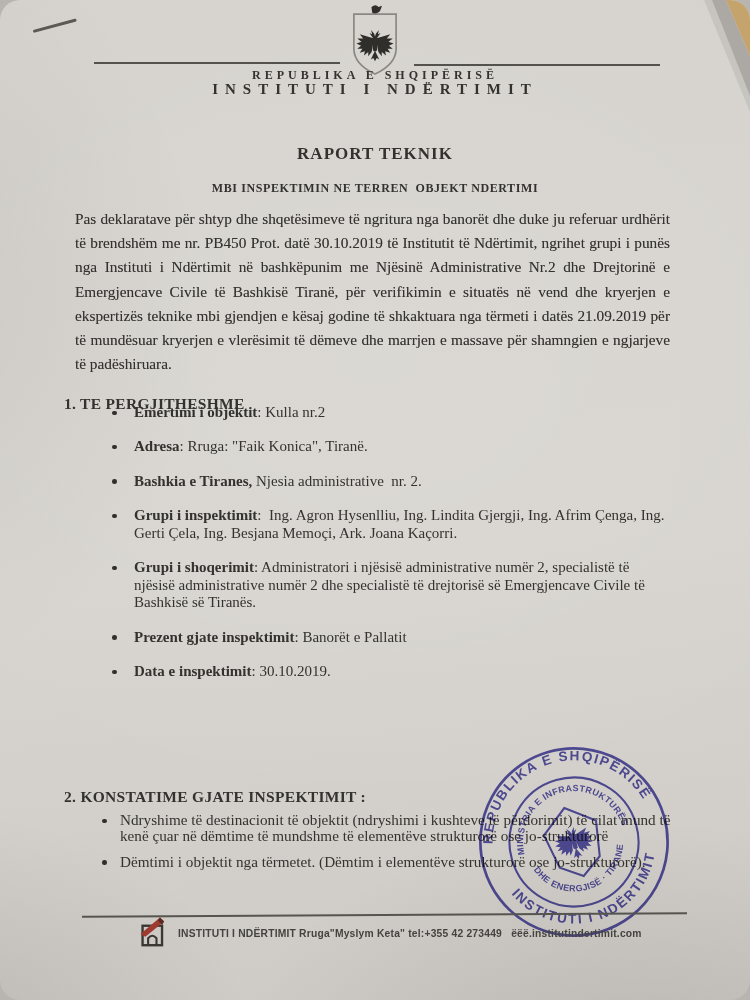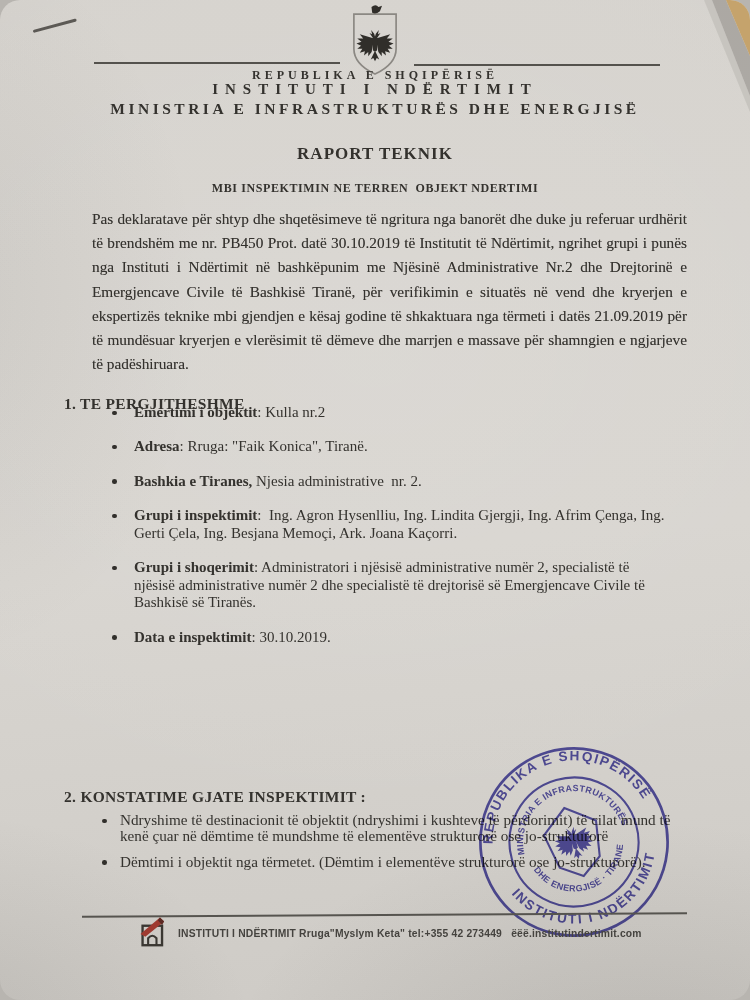--- a/index.html
+++ b/index.html
@@ -19,21 +19,21 @@
   .pen-mark { left:33px; top:30px; width:45px; height:2.8px; background:#47443f;
               border-radius:2px; transform:rotate(-15deg); transform-origin:left center; opacity:.85; }
   .rule { height:1.6px; background:#54524d; }
   #rule-left  { left:94px;  top:62px; width:246px; }
   #rule-right { left:414px; top:64px; width:246px; }
   .h-republic { top:68px;  font-size:12px;   font-weight:bold; letter-spacing:4px; }
   .h-institute{ top:81px;  font-size:15px;   font-weight:bold; letter-spacing:7px; }
   .h-ministry { top:100px; font-size:15.5px; font-weight:bold; letter-spacing:3.5px; }
   .t1 { top:144px; font-size:17px;   font-weight:bold; letter-spacing:1px; }
   .t2 { top:181px; font-size:12px; font-weight:bold; letter-spacing:0.6px; white-space:pre-wrap; }
-  .intro { left:92px; top:207px; width:595px; font-size:15.3px; line-height:24.2px;
+  .intro { left:75px; top:207px; width:595px; font-size:15.3px; line-height:24.2px;
            text-align:justify; text-shadow:0 0 0.5px rgba(40,38,35,0.4); }
   .sec-h { font-size:15.5px; font-weight:bold; letter-spacing:0.3px; }
   #sec1-h { left:64px; top:395px; }
   #sec2-h { left:64px; top:740px;margin-top:48px; }
   ul.blist { list-style:none; margin:0; padding:0; }
   #list1 { left:110px; top:404px; width:556px; font-size:15px; }
   #list1 li { position:relative; padding-left:24px; line-height:17.6px; margin-bottom:16.8px; }
   #intro2 { left:78px; top:774px; font-size:15.3px; }
   #list2 { left:100px; top:812px; width:584px; font-size:15.2px; }
   #list2 li { position:relative; padding-left:20px; line-height:15.9px; margin-bottom:10px; }
@@ -80,34 +80,34 @@
   <div class="abs rule" id="rule-right"></div>
 
   <svg class="abs" style="left:339px; top:5px;" width="72" height="76" viewBox="0 0 100 108">
     <path d="M20 13 H80 V62 Q80 84 50 98 Q20 84 20 62 Z" fill="none" stroke="#8b8883" stroke-width="2.4"></path>
     <path d="M46 11 L45 3 Q51 -2 55 3 L60 1 L57 9 Q51 14 46 11 Z" fill="#302e2a"></path>
     <use href="#eagle-shape" transform="translate(50,56) scale(0.6)" fill="#302e2a"></use>
   </svg>
 
   <div class="abs ctr h-republic">REPUBLIKA E SHQIPËRISË</div>
   <div class="abs ctr h-institute">INSTITUTI I NDËRTIMIT</div>
-  <div class="abs ctr h-ministry">MINISTRIA E INFRASTRUKTURËS DHE ENERGJISË</div>
 
   <div class="abs ctr t1">RAPORT TEKNIK</div>
   <div class="abs ctr t2">MBI INSPEKTIMIN NE TERREN  OBJEKT NDERTIMI</div>
 
   <div class="abs intro">Pas deklaratave për shtyp dhe shqetësimeve të ngritura nga banorët dhe duke ju referuar urdhërit të brendshëm me nr. PB450 Prot. datë 30.10.2019 të Institutit të Ndërtimit, ngrihet grupi i punës nga Instituti i Ndërtimit në bashkëpunim me Njësinë Administrative Nr.2 dhe Drejtorinë e Emergjencave Civile të Bashkisë Tiranë, për verifikimin e situatës në vend dhe kryerjen e ekspertizës teknike mbi gjendjen e kësaj godine të shkaktuara nga tërmeti i datës 21.09.2019 për të mundësuar kryerjen e vlerësimit të dëmeve dhe marrjen e massave për shamngien e ngjarjeve të padëshiruara.</div>
 
   <div class="abs sec-h" id="sec1-h">1. TE PERGJITHESHME</div>
   <ul class="abs blist" id="list1">
     <li><span class="bl">Emertimi i objektit</span><span class="bullet-text">: Kulla nr.2</span></li>
     <li><span class="bl">Adresa</span><span class="bullet-text">: Rruga: "Faik Konica", Tiranë.</span></li>
     <li><span class="bl">Bashkia e Tiranes,</span><span class="bullet-text"> Njesia administrative  nr. 2.</span></li>
     <li><span class="bl">Grupi i inspektimit</span><span class="bullet-text">:  Ing. Agron Hysenlliu, Ing. Lindita Gjergji, Ing. Afrim Çenga, Ing. Gerti Çela, Ing. Besjana Memoçi, Ark. Joana Kaçorri.</span></li>
     <li><span class="bl">Grupi i shoqerimit</span><span class="bullet-text">: Administratori i njësisë administrative numër 2, specialistë të njësisë administrative numër 2 dhe specialistë të drejtorisë së Emergjencave Civile të Bashkisë së Tiranës.</span></li>
+    <li><span class="bl">Prezent gjate inspektimit</span><span class="bullet-text">: Banorët e Pallatit</span></li>
     <li><span class="bl">Data e inspektimit</span><span class="bullet-text">: 30.10.2019.</span></li>
   </ul>
 
   <div class="abs sec-h" id="sec2-h">2. KONSTATIME GJATE INSPEKTIMIT :</div>
   <ul class="abs blist" id="list2">
     <li><span class="bullet-text">Ndryshime të destinacionit të objektit (ndryshimi i kushteve të përdorimit) të cilat mund të kenë çuar në dëmtime të mundshme të elementëve strukturorë ose jo-strukturorë</span></li>
     <li><span class="bullet-text">Dëmtimi i objektit nga tërmetet. (Dëmtim i elementëve strukturorë ose jo-strukturorë).</span></li>
   </ul>
 
   <svg class="abs stamp" viewBox="0 0 200 200">

